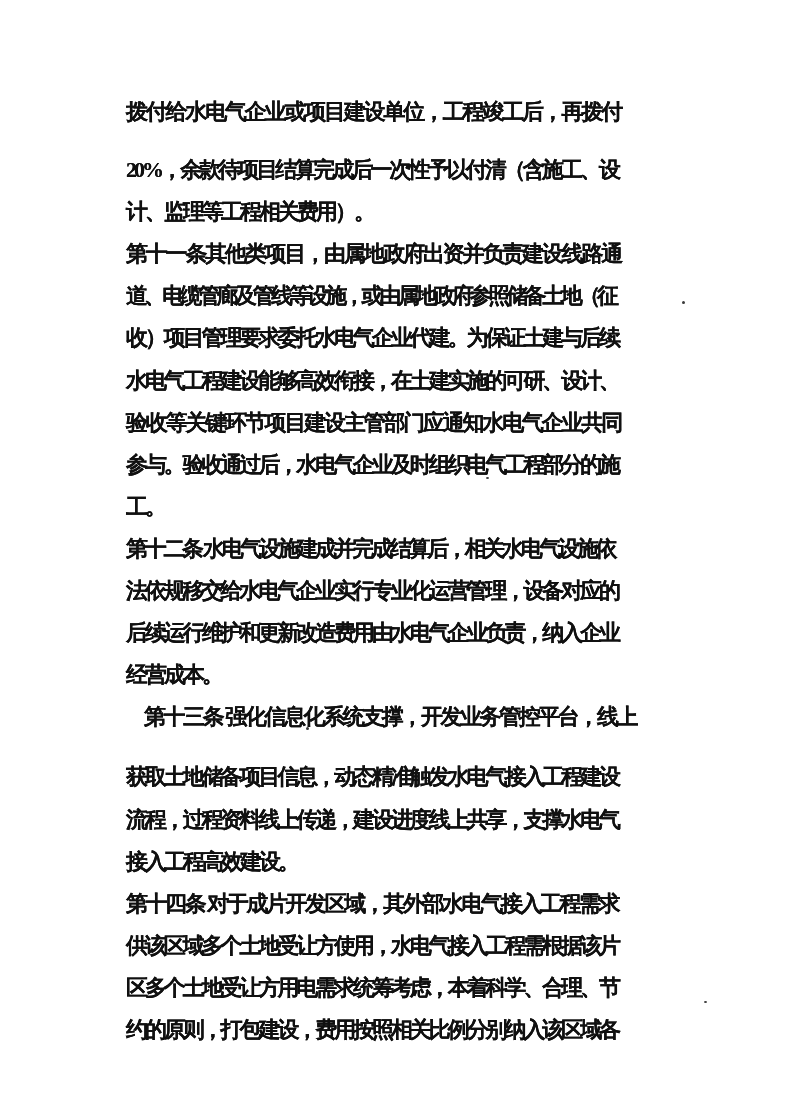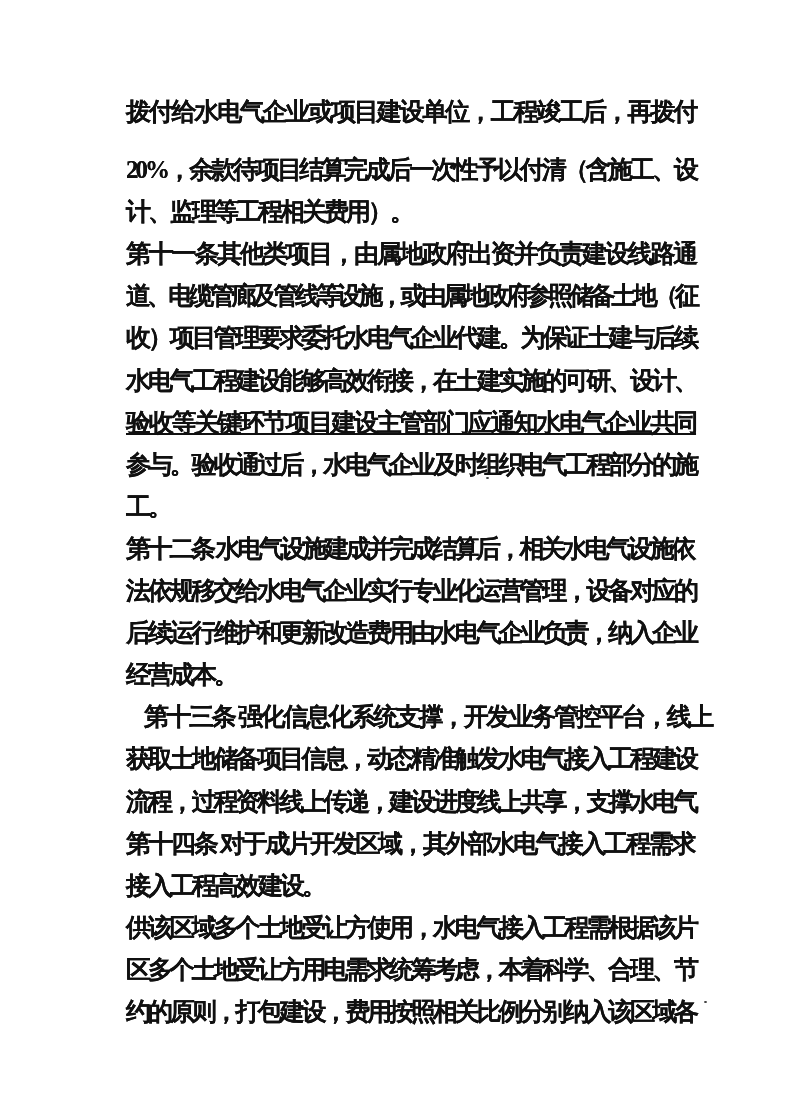--- a/index.html
+++ b/index.html
@@ -22,21 +22,21 @@
     position: absolute;
     left: 126px;
     top: 91px;
     width: 570px;
   }
   .line {
     height: 42.1px;
     line-height: 42.1px;
     white-space: nowrap;
     font-family: "Liberation Serif", "DejaVu Serif", serif;
-    font-size: 25px;
+    font-size: 22px;
     font-weight: 600;
     color: #101010;
     text-shadow: 0 0 0.5px #101010;
   }
   .line.nofill {
     letter-spacing: -3px;
   }
   .speck {
     position: absolute;
     background: #3a3a3a;
@@ -45,35 +45,35 @@
 </style>
 </head>
 <body>
 
 <div class="page">
   <div class="textblock" id="textblock">
       <div class="line" style="letter-spacing: -2.2px;">拨付给水电气企业或项目建设单位，工程竣工后，再拨付</div>
       <div class="line" style="letter-spacing: -2.96296px; margin-top: 16px;">20%，余款待项目结算完成后一次性予以付清（含施工、设</div>
       <div class="line nofill">计、监理等工程相关费用）。</div>
       <div class="line" style="letter-spacing: -2.2px;">第十一条其他类项目，由属地政府出资并负责建设线路通</div>
-      <div class="line" style="letter-spacing: -3.88889px; text-align: right;">道、电缆管廊及管线等设施，或由属地政府参照储备土地（征</div>
+      <div class="line" style="letter-spacing: -3.88889px;">道、电缆管廊及管线等设施，或由属地政府参照储备土地（征</div>
       <div class="line" style="letter-spacing: -3.07692px;">收）项目管理要求委托水电气企业代建。为保证土建与后续</div>
       <div class="line" style="letter-spacing: -3.07692px;">水电气工程建设能够高效衔接，在土建实施的可研、设计、</div>
-      <div class="line" style="letter-spacing: -2.2px; text-decoration: underline;">验收等关键环节项目建设主管部门应通知水电气企业共同</div>
+      <div class="line" style="letter-spacing: -2.2px;">验收等关键环节项目建设主管部门应通知水电气企业共同</div>
       <div class="line" style="letter-spacing: -3.07692px;">参与。验收通过后，水电气企业及时组织电气工程部分的施</div>
       <div class="line nofill">工。</div>
       <div class="line" style="letter-spacing: -3.30769px;">第十二条 水电气设施建成并完成结算后，相关水电气设施依</div>
       <div class="line" style="letter-spacing: -3.07692px;">法依规移交给水电气企业实行专业化运营管理，设备对应的</div>
       <div class="line" style="letter-spacing: -3.07692px;">后续运行维护和更新改造费用由水电气企业负责，纳入企业</div>
       <div class="line nofill">经营成本。</div>
       <div class="line" style="letter-spacing: -2.44px; margin-left: 18px;">第十三条 强化信息化系统支撑，开发业务管控平台，线上</div>
-      <div class="line" style="letter-spacing: -3.07692px;">获取土地储备项目信息，动态精准触发水电气接入工程建设</div>
+      <div class="line" style="letter-spacing: -3.07692px; margin-top: 18px;">获取土地储备项目信息，动态精准触发水电气接入工程建设</div>
       <div class="line" style="letter-spacing: -3.07692px;">流程，过程资料线上传递，建设进度线上共享，支撑水电气</div>
+      <div class="line nofill">接入工程高效建设。</div>
       <div class="line" style="letter-spacing: -2.44px;">第十四条 对于成片开发区域，其外部水电气接入工程需求</div>
-      <div class="line nofill">接入工程高效建设。</div>
       <div class="line" style="letter-spacing: -3.07692px;">供该区域多个土地受让方使用，水电气接入工程需根据该片</div>
       <div class="line" style="letter-spacing: -3.07692px;">区多个土地受让方用电需求统筹考虑，本着科学、合理、节</div>
       <div class="line" style="letter-spacing: -3.07692px;">约的原则，打包建设，费用按照相关比例分别纳入该区域各</div>
     </div>
 
   <div class="speck" style="left:682px; top:301px; width:3px; height:3px;"></div>
   <div class="speck" style="left:486px; top:477px; width:3px; height:2px;"></div>
   <div class="speck" style="left:306px; top:727px; width:3px; height:3px;"></div>
   <div class="speck" style="left:704px; top:1001px; width:3px; height:2px;"></div>
 </div>

